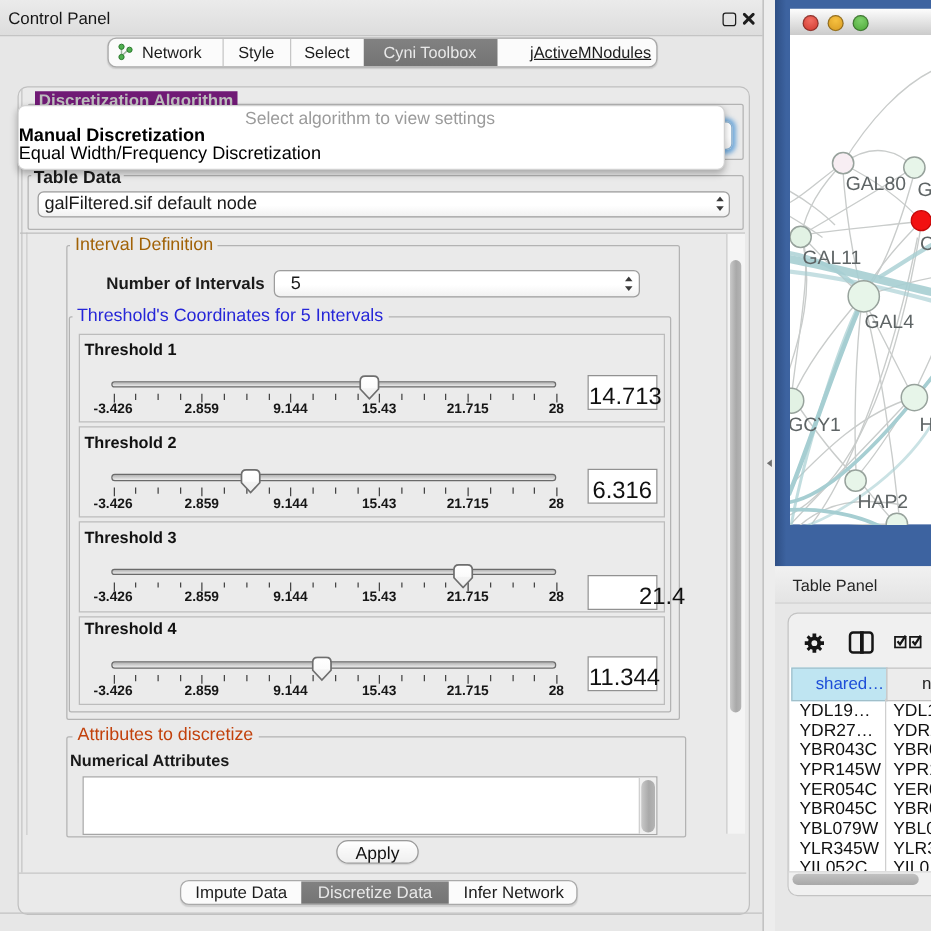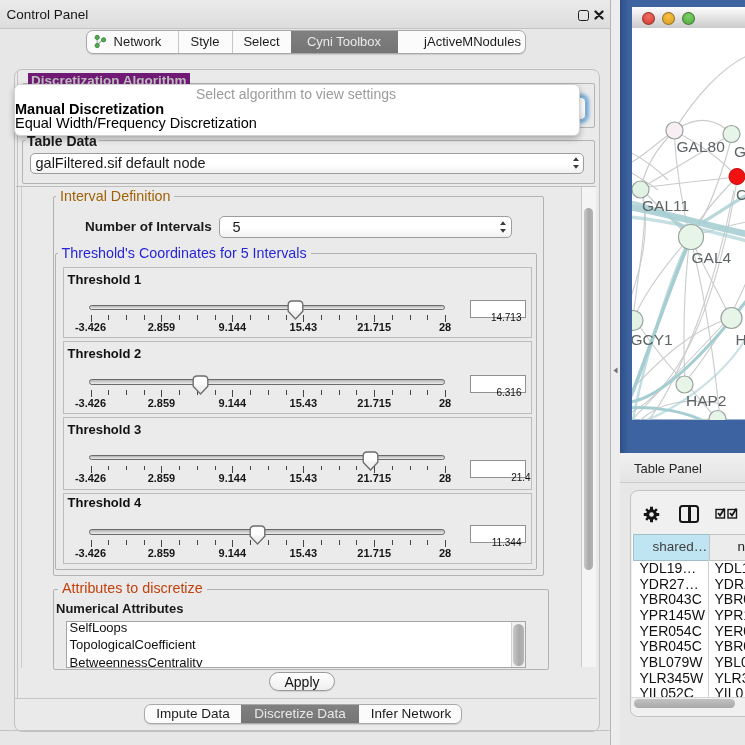--- a/index.html
+++ b/index.html
@@ -6,41 +6,41 @@
  background:#e9e9e9;font-family:"Liberation Sans",sans-serif;color:#1a1a1a;
  -webkit-font-smoothing:antialiased;}
 .a{position:absolute;}
 .b{font-weight:bold;}
 .grp{position:absolute;border:1px solid #b3b3b3;border-radius:2px;}
 .gt{position:absolute;background:#eaeaea;padding:0 4px;font-size:14.3px;line-height:14.3px;white-space:nowrap;}
 .combo{position:absolute;background:linear-gradient(#ffffff 55%,#f1f1f1);border:1px solid #9d9d9d;border-radius:5px;
  font-size:14.5px;white-space:nowrap;overflow:hidden;}
 .tick{position:absolute;width:1px;background:#454545;}
 .tl{position:absolute;font-size:11px;font-weight:bold;color:#161616;transform:translateX(-50%);white-space:nowrap;}
-.vbox{position:absolute;left:470.2px;width:55.8px;height:18px;box-sizing:border-box;background:#fff;border:1.5px solid #919191;
- font-size:10px;text-align:right;padding-right:3.5px;color:#111;}
+.vbox{position:absolute;left:470.2px;width:55.8px;height:28px;box-sizing:border-box;background:#fff;border:1.5px solid #919191;
+ font-size:19px;text-align:right;padding-right:3.5px;color:#111;}
 .thbox{position:absolute;left:62.7px;width:469.2px;box-sizing:border-box;border:1px solid #bcbcbc;background:#ebebeb;}
 .thlab{position:absolute;left:67.5px;font-size:13px;font-weight:bold;color:#111;}
 .seg{display:inline-block;font-size:13px;color:#1c1c1c;text-align:center;line-height:22px;vertical-align:top;}
 .row1{font-size:14px;color:#111;white-space:nowrap;}
 </style></head><body>
 
 <div class="a" style="left:0;top:0;width:610px;height:745px;background:#e7e7e7;"></div>
 <div class="a" style="left:0;top:0;width:616px;height:28px;background:linear-gradient(#ebebeb,#dddddd);border-bottom:1px solid #c4c4c4;"></div>
 <div class="a" style="left:6.5px;top:7px;font-size:13.5px;color:#161616;">Control Panel</div>
 <div class="a" style="left:578px;top:9.5px;width:9px;height:9px;border:1.8px solid #1d1d1d;border-radius:2.5px;"></div>
 <svg class="a" style="left:594px;top:10px;" width="10" height="10" viewBox="0 0 10 10">
 <path d="M1.5 1.5 L8.5 8.5 M8.5 1.5 L1.5 8.5" stroke="#1d1d1d" stroke-width="2.3" stroke-linecap="round"></path>
   </svg>
 <div class="a" style="left:85.5px;top:30px;width:438px;height:22px;background:#fbfbfb;border:1px solid #a9a9a9;border-radius:7px;overflow:hidden;box-shadow:0 1px 1px rgba(0,0,0,0.12);font-size:0;white-space:nowrap;">
 <div class="seg" style="width:91px;">&nbsp;&nbsp;&nbsp;Network</div>
 <div class="seg" style="width:53px;border-left:1px solid #c6c6c6;">Style</div>
 <div class="seg" style="width:58px;border-left:1px solid #c6c6c6;">Select</div>
 <div class="seg" style="width:107px;background:linear-gradient(#818181,#747474);color:#e9e9e9;">Cyni Toolbox</div>
-<div class="seg" style="width:150px;">jActiveMNodules</div>
+<div class="seg" style="width:150px;text-decoration:underline;">jActiveMNodules</div>
 </div>
 <svg class="a" style="left:94px;top:34px;" width="13" height="15" viewBox="0 0 13 15">
 <path d="M3.2 4 L3.2 11 M3.5 10.5 L9 5.5" stroke="#9fb6a0" stroke-width="1.2" fill="none"></path>
 <circle cx="3.2" cy="3.4" r="2.1" fill="#4faf50" stroke="#2c7a2e" stroke-width="0.8"></circle>
 <circle cx="3.2" cy="11.6" r="2.1" fill="#4faf50" stroke="#2c7a2e" stroke-width="0.8"></circle>
 <circle cx="9.6" cy="5.8" r="2.1" fill="#4faf50" stroke="#2c7a2e" stroke-width="0.8"></circle>
 </svg>
 <div class="a" style="left:14px;top:69px;width:584px;height:661px;background:#eaeaea;border:1px solid #c0c0c0;border-radius:8px;"></div>
 <div class="grp" style="left:22px;top:83px;width:571px;height:43px;"></div>
 <div class="a b" style="left:28px;top:72.5px;font-size:13.5px;color:#bdbdbd;background:#701a75;padding:0 3px;">Discretization Algorithm</div>
@@ -233,21 +233,20 @@
         <stop offset="0.55" stop-color="#f3f3f3"></stop>
         <stop offset="1" stop-color="#ededed"></stop>
       </linearGradient>
     </defs>
   </svg>
 <div class="vbox" style="top:524.9px;line-height:33.8px;">11.344</div>
 <div class="grp" style="left:52.7px;top:588.5px;width:494.3px;height:79px;"></div>
 <div class="gt" style="left:58px;top:581px;color:#c2410c;background:#eaeaea;">Attributes to discretize</div>
 <div class="a b" style="left:56px;top:600.5px;font-size:13px;text-align:center;">Numerical Attributes</div>
 <div class="a" style="left:65.5px;top:621px;width:460.5px;height:46.5px;box-sizing:border-box;background:#fff;border:1px solid #a6a6a6;overflow:hidden;">
-<div style="position:absolute;left:3px;top:-3.2px;font-size:13px;line-height:17.65px;color:#111;">SelfLoops<br>TopologicalCoefficient<br>BetweennessCentrality</div>
 <div style="position:absolute;right:0;top:0;width:13.5px;height:46.5px;background:#f0f0f0;border-left:1px solid #d0d0d0;"></div>
 <div style="position:absolute;right:1.5px;top:1.5px;width:10.5px;height:42px;border-radius:5.5px;background:linear-gradient(90deg,#c9c9c9,#a9a9a9 55%,#b4b4b4);"></div>
 </div>
 <div class="a" style="left:269px;top:671.5px;width:66px;height:19.5px;box-sizing:border-box;background:linear-gradient(#ffffff,#efefef);border:1px solid #9a9a9a;border-radius:10px;text-align:center;font-size:14px;line-height:18px;color:#111;box-shadow:0 1px 1px rgba(0,0,0,0.1);">Apply</div>
 <div class="a" style="left:15px;top:697.5px;width:582px;height:1px;background:#c6c6c6;"></div>
 <div class="a" style="left:0px;top:730px;width:610px;height:1px;background:#c2c2c2;"></div>
 <div class="a" style="left:144px;top:704.3px;width:318px;height:20px;box-sizing:border-box;background:#fbfbfb;border:1px solid #a9a9a9;border-radius:7px;overflow:hidden;box-shadow:0 1px 1px rgba(0,0,0,0.12);font-size:0;white-space:nowrap;">
 <div class="seg" style="width:96px;line-height:18.5px;font-size:13.5px;">Impute Data</div>
 <div class="seg" style="width:118px;line-height:18.5px;font-size:13.5px;background:linear-gradient(#818181,#747474);color:#e9e9e9;">Discretize Data</div>
 <div class="seg" style="width:104px;line-height:18.5px;font-size:13.5px;">Infer Network</div>
@@ -346,21 +345,21 @@
 <div class="a" style="left:688.2px;top:505px;width:2.4px;height:17.5px;background:#161616;"></div>
 <svg class="a" style="left:714.5px;top:506.5px;" width="12" height="12" viewBox="0 0 12 12">
     <rect x="1" y="2.5" width="8.5" height="8.5" fill="none" stroke="#161616" stroke-width="1.4"></rect>
     <path d="M3 6 L5 8.5 L9.5 1.5" fill="none" stroke="#161616" stroke-width="1.8"></path>
   </svg>
 <svg class="a" style="left:726.5px;top:506.5px;" width="12" height="12" viewBox="0 0 12 12">
     <rect x="1" y="2.5" width="8.5" height="8.5" fill="none" stroke="#161616" stroke-width="1.4"></rect>
     <path d="M3 6 L5 8.5 L9.5 1.5" fill="none" stroke="#161616" stroke-width="1.8"></path>
   </svg>
 <div class="a" style="left:632px;top:534px;width:113px;height:163px;background:#fff;overflow:hidden;"></div>
-<div class="a" style="left:632.5px;top:534px;width:75px;height:24.5px;background:#bfe5f2;border:1px solid #a0bfca;font-size:13.5px;text-align:left;line-height:24.5px;color:#404040;text-indent:19px;">shared…</div>
+<div class="a" style="left:632.5px;top:534px;width:75px;height:24.5px;background:#bfe5f2;border:1px solid #a0bfca;font-size:13.5px;text-align:left;line-height:24.5px;color:#1d4ed8;text-indent:19px;">shared…</div>
 <div class="a" style="left:709px;top:534px;width:36px;height:24.5px;background:#ececec;border:1px solid #c2c2c2;border-right:none;font-size:13.5px;line-height:24.5px;color:#222;padding-left:27.5px;">n…</div>
 <div class="a" style="left:632px;top:560px;width:113px;height:137px;overflow:hidden;">
 <div class="a row1" style="left:7.5px;top:0.0px;">YDL19…</div>
 <div class="a row1" style="left:82.5px;top:0.0px;">YDL1</div>
 <div class="a row1" style="left:7.5px;top:15.7px;">YDR27…</div>
 <div class="a row1" style="left:82.5px;top:15.7px;">YDR2</div>
 <div class="a row1" style="left:7.5px;top:31.3px;">YBR043C</div>
 <div class="a row1" style="left:82.5px;top:31.3px;">YBR0</div>
 <div class="a row1" style="left:7.5px;top:47.0px;">YPR145W</div>
 <div class="a row1" style="left:82.5px;top:47.0px;">YPR1</div>

